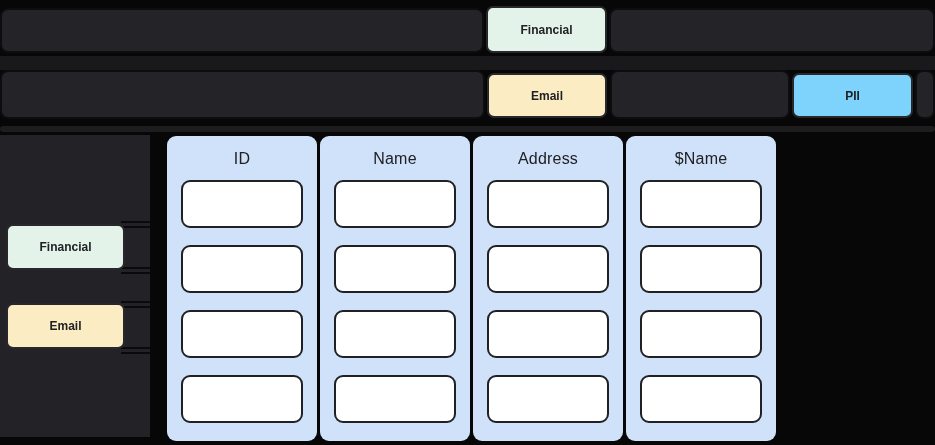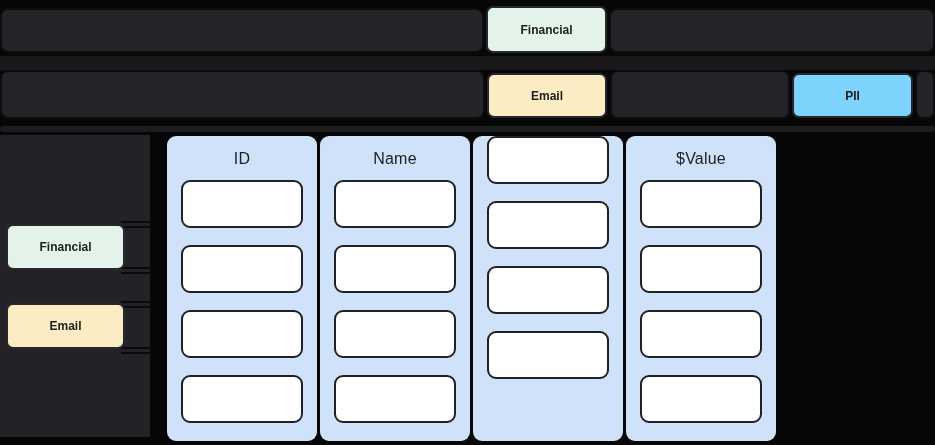--- a/index.html
+++ b/index.html
@@ -111,27 +111,28 @@
         <div class="cell"></div>
       </div>
       <div class="panel">
         <div class="panel-header">Name</div>
         <div class="cell"></div>
         <div class="cell"></div>
         <div class="cell"></div>
         <div class="cell"></div>
       </div>
       <div class="panel">
+        <div class="panel-header">Address</div>
         <div class="cell"></div>
         <div class="cell"></div>
         <div class="cell"></div>
         <div class="cell"></div>
       </div>
       <div class="panel">
-        <div class="panel-header">$Value</div>
+        <div class="panel-header">$Name</div>
         <div class="cell"></div>
         <div class="cell"></div>
         <div class="cell"></div>
         <div class="cell"></div>
       </div>
     </div>
 
 </div>
 
 </body></html>

